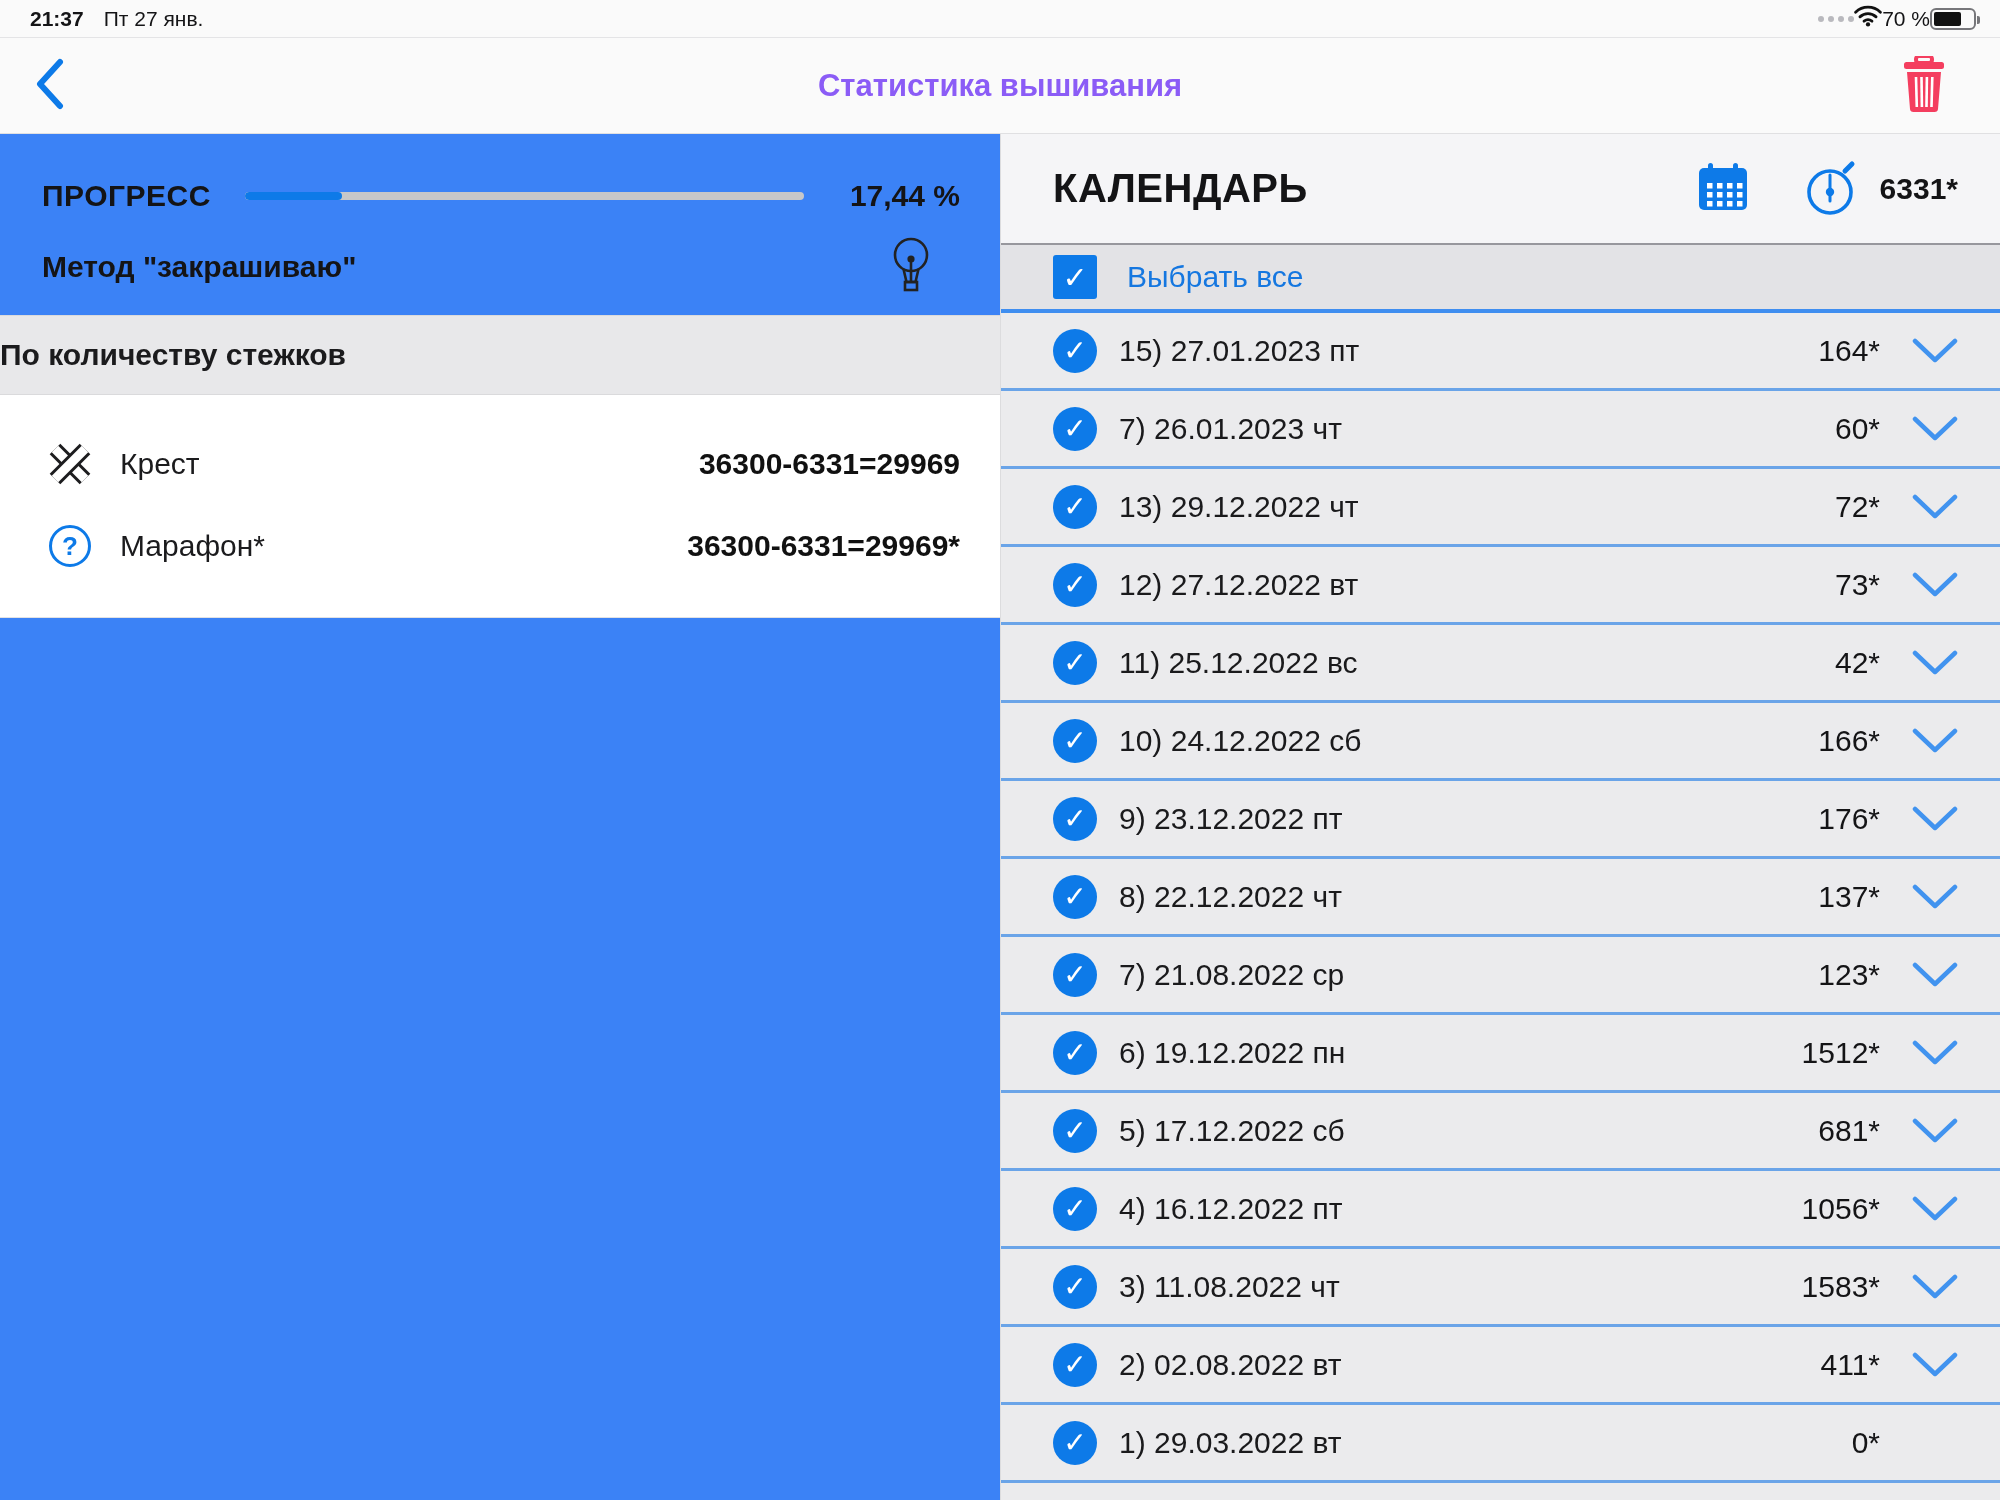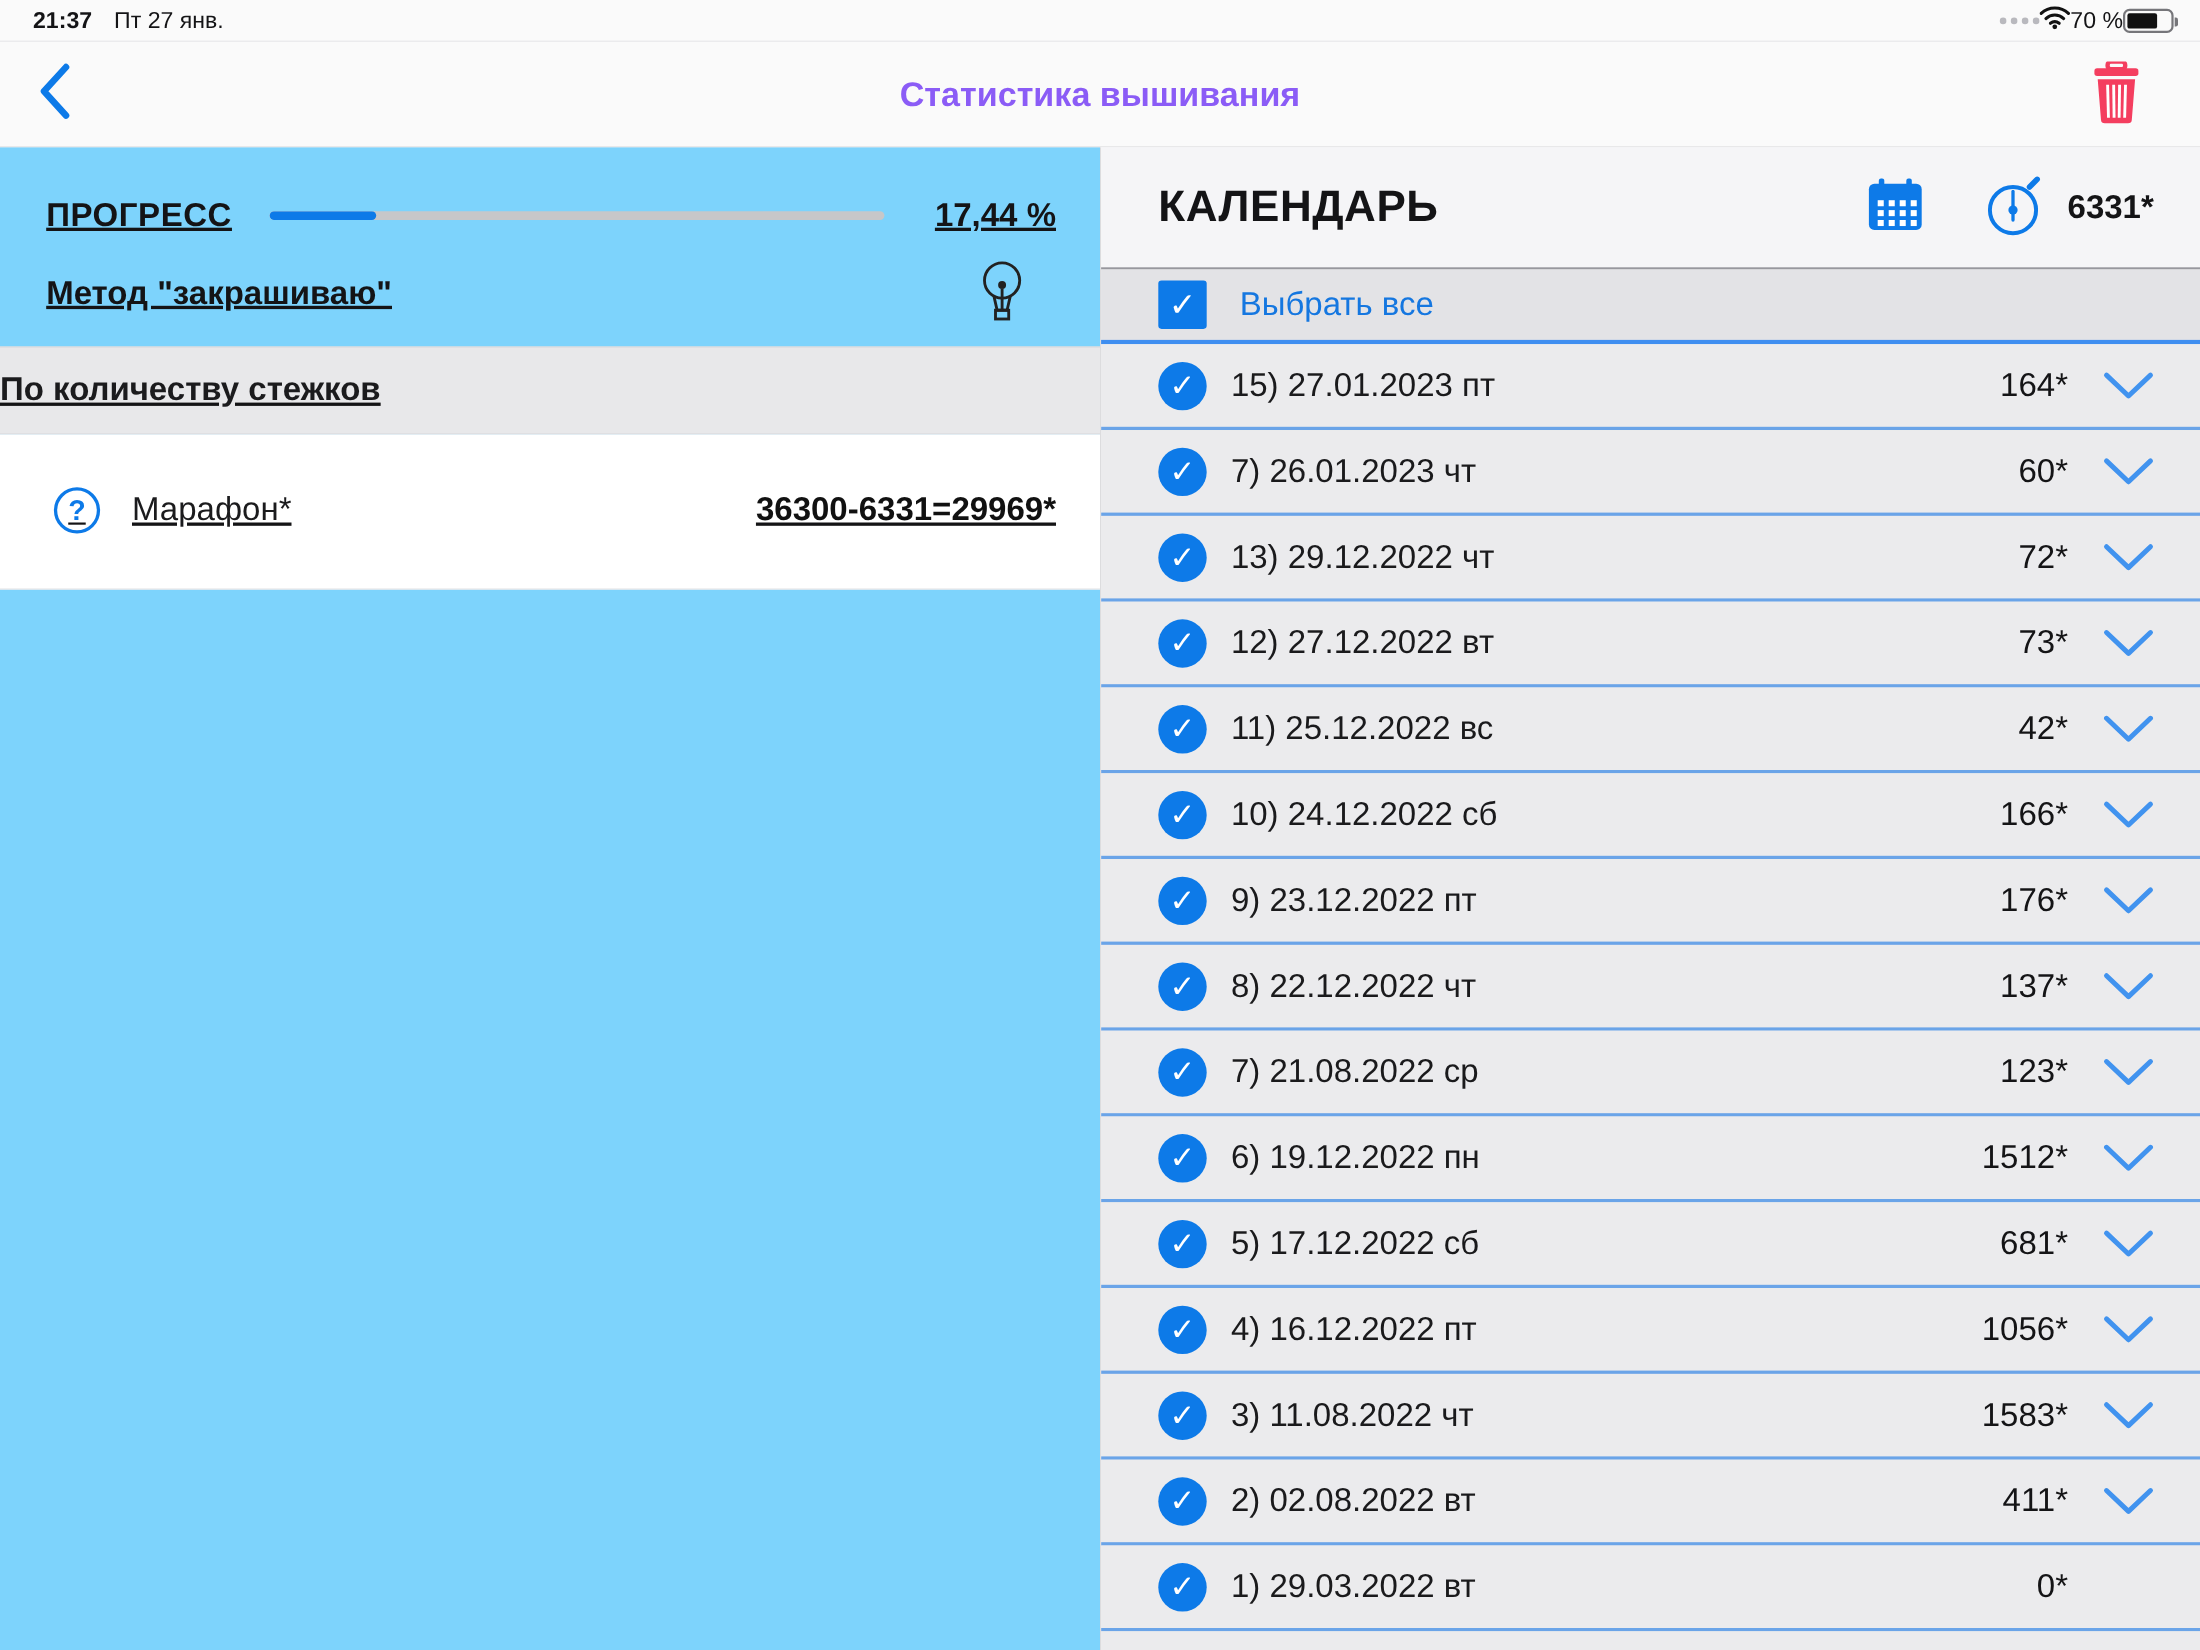--- a/index.html
+++ b/index.html
@@ -25,21 +25,21 @@
   
   .nav-bar{
     height:96px;background:#fafafa;position:relative;display:flex;align-items:center;
     border-bottom:1px solid #e0e0e2;box-sizing:border-box;
   }
   .nav-title{position:absolute;left:0;right:0;text-align:center;font-size:31px;font-weight:600;color:#8b5cf6;}
   .back-button{margin-left:34px;width:40px;height:60px;display:flex;align-items:center;cursor:pointer;z-index:2;}
   .trash-button{position:absolute;right:52px;top:18px;width:48px;height:58px;cursor:pointer;z-index:2;}
   
   .main{position:absolute;top:134px;left:0;right:0;bottom:0;display:flex;}
-  .left-panel{width:1000px;background:#7dd3fc;box-sizing:border-box;text-decoration:underline;}
+  .left-panel{width:1000px;background:#3b82f6;box-sizing:border-box;}
   .right-panel{width:1000px;background:#f5f5f7;border-left:1px solid #dcdcde;box-sizing:border-box;display:flex;flex-direction:column;}
   
   .progress-block{padding:32px 40px 0 42px;height:181px;box-sizing:border-box;}
   .progress-row{display:flex;align-items:center;height:60px;}
   .progress-label{font-size:30px;font-weight:700;letter-spacing:.5px;}
   .progress-track{flex:1;height:8px;background:#c7c7c9;border-radius:4px;margin:0 46px 0 34px;overflow:hidden;}
   .progress-fill{height:100%;background:#0d7ae8;border-radius:4px;}
   .progress-value{font-size:30px;font-weight:700;white-space:nowrap;}
   .method-row{display:flex;align-items:center;justify-content:space-between;height:82px;}
   .method-label{font-size:30px;font-weight:700;}
@@ -168,20 +168,32 @@
           </span>
         </span>
       </div>
     </div>
 
     <div class="section-band">
       <span class="section-band-label">По количеству стежков</span>
     </div>
 
     <div class="stitch-block">
+      <div class="stitch-row">
+        <span class="stitch-icon-wrap">
+          <svg width="46" height="46" viewBox="0 0 46 46" fill="none">
+            <line x1="8" y1="8" x2="38" y2="38" stroke="#1c1c1e" stroke-width="15"></line>
+            <line x1="8" y1="8" x2="38" y2="38" stroke="#fff" stroke-width="9"></line>
+            <line x1="38" y1="8" x2="8" y2="38" stroke="#1c1c1e" stroke-width="15"></line>
+            <line x1="38" y1="8" x2="8" y2="38" stroke="#fff" stroke-width="9"></line>
+          </svg>
+        </span>
+        <span class="stitch-label">Крест</span>
+        <span class="stitch-value">36300-6331=29969</span>
+      </div>
       <div class="stitch-row">
         <span class="stitch-icon-wrap">
           <span class="question-circle">?</span>
         </span>
         <span class="stitch-label">Марафон*</span>
         <span class="stitch-value">36300-6331=29969*</span>
       </div>
     </div>
   </div>
 

